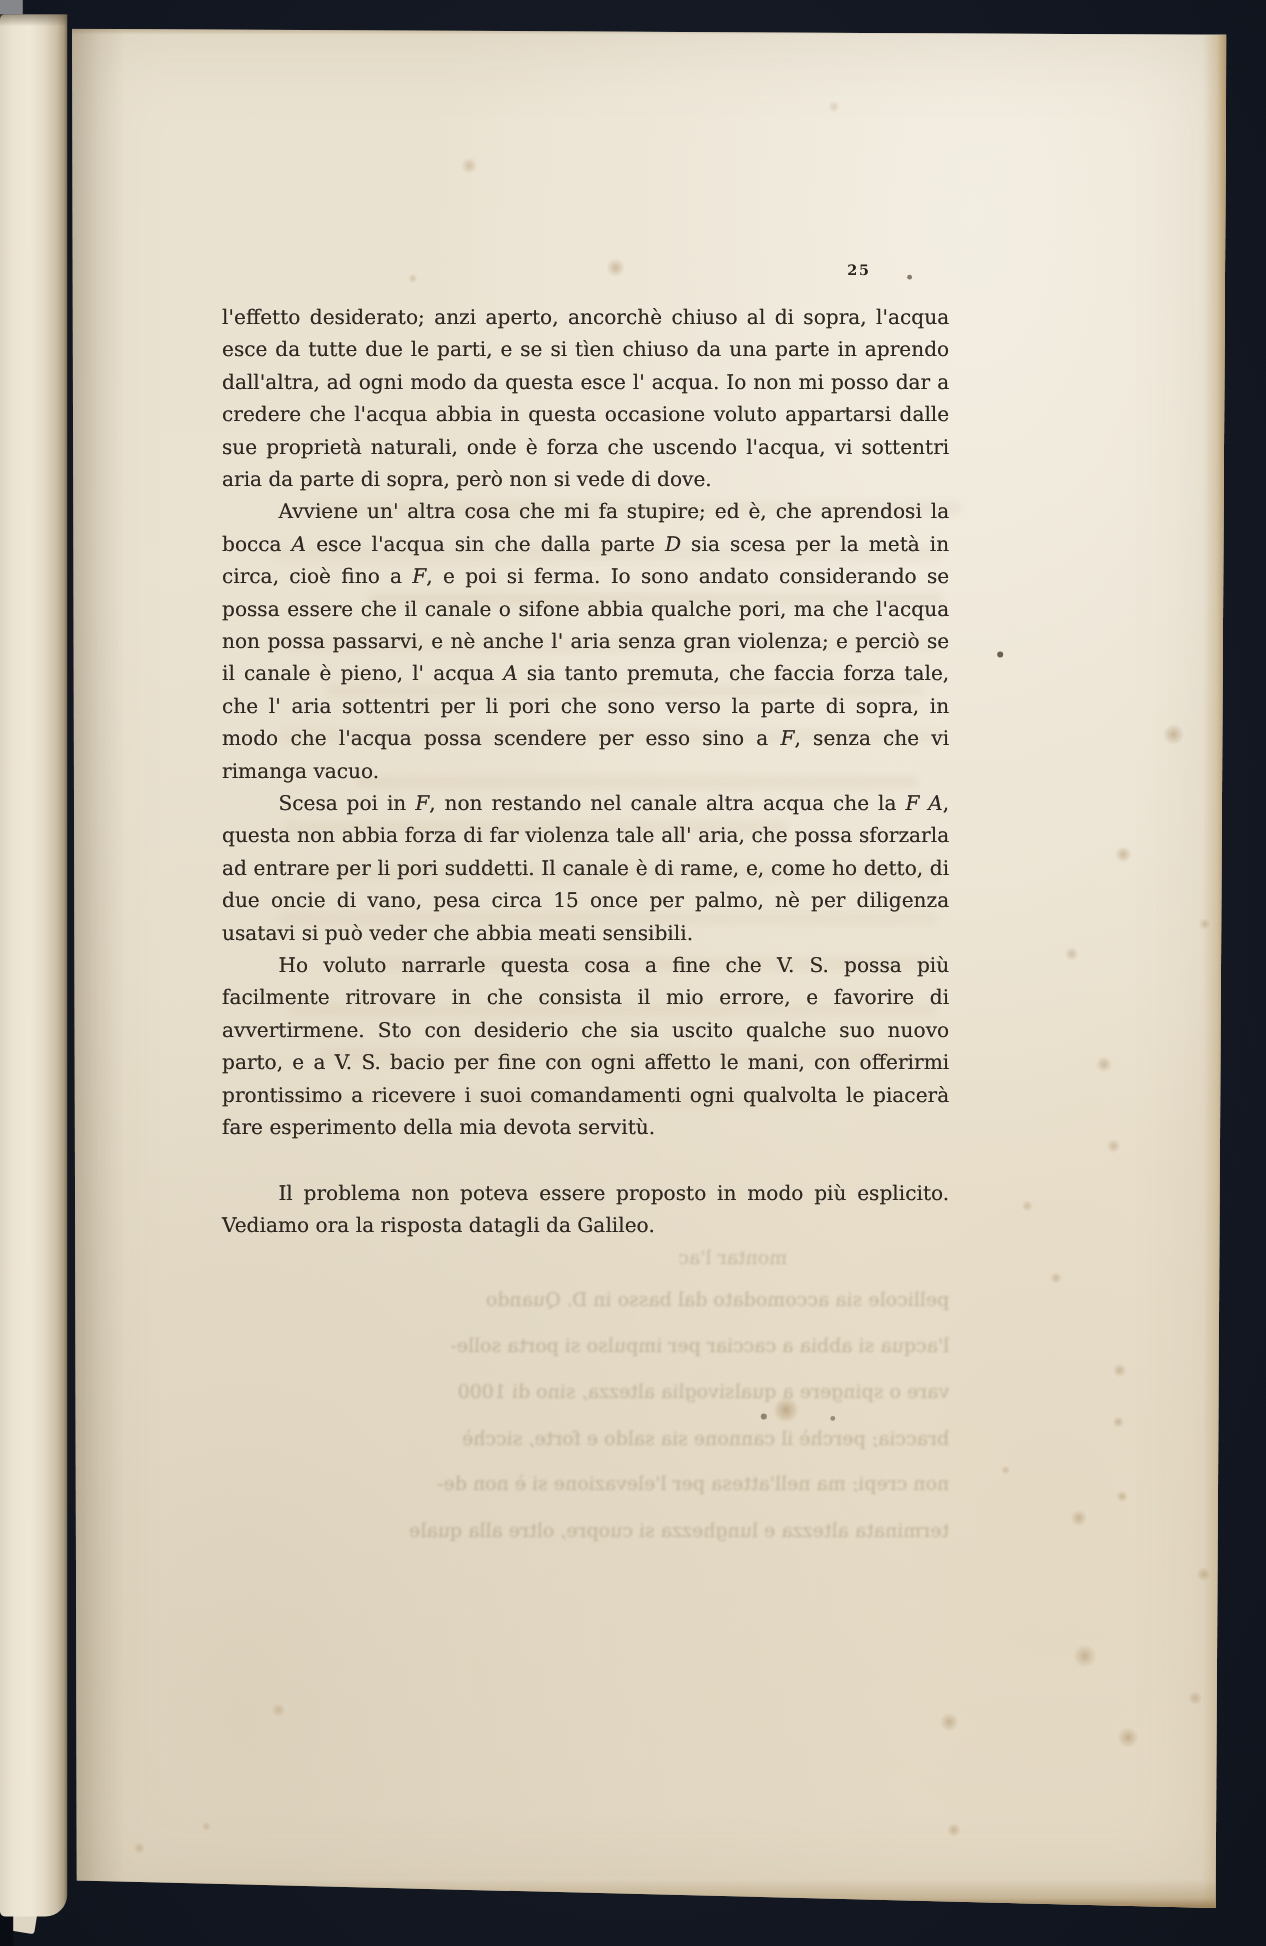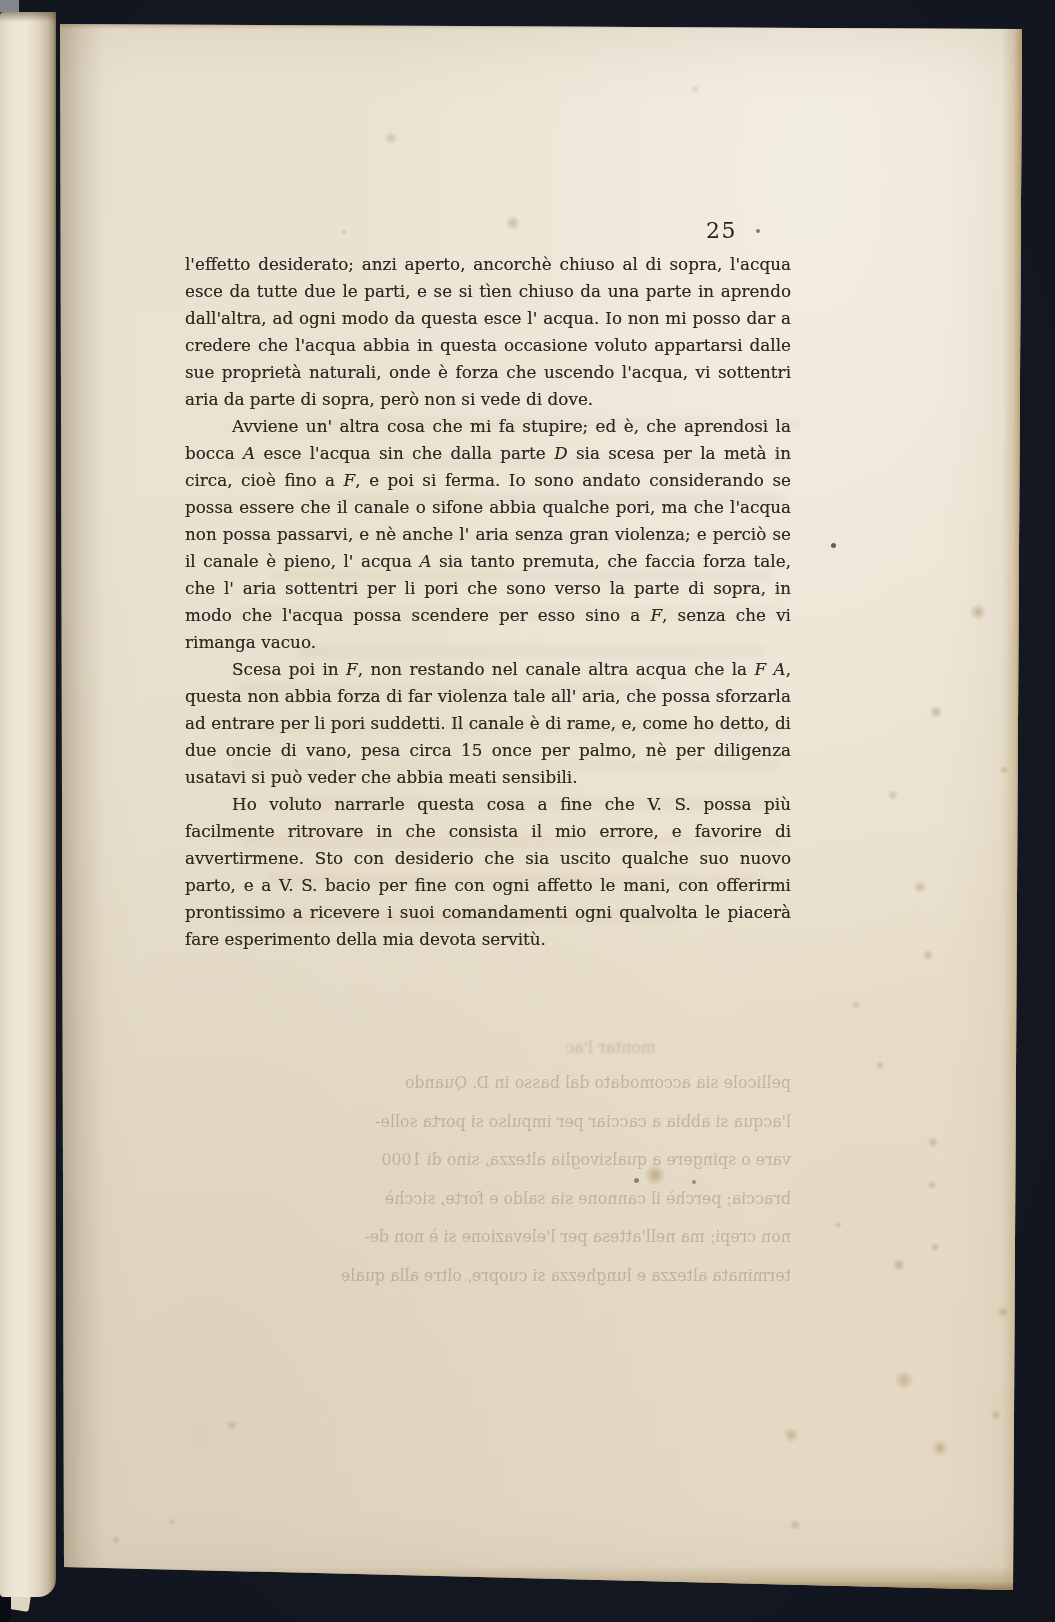--- a/index.html
+++ b/index.html
@@ -36,21 +36,21 @@
   .edge-top{position:absolute;left:0;top:0;width:100%;height:9px;
     background:linear-gradient(180deg,#a08a63 0%,rgba(160,138,99,0) 100%);opacity:.85;}
   .edge-right{position:absolute;right:0;top:0;width:22px;height:100%;
     background:linear-gradient(90deg,rgba(199,173,128,0) 0%,rgba(199,173,128,.45) 55%,#b1935f 100%);}
   .edge-bottom{position:absolute;left:0;bottom:0;width:100%;height:26px;
     background:linear-gradient(180deg,rgba(170,143,98,0) 0%,rgba(170,143,98,.4) 60%,#96794d 100%);}
   .spine-shadow{position:absolute;left:0;top:0;width:48px;height:100%;
     background:linear-gradient(90deg,rgba(116,101,76,.38) 0%,rgba(116,101,76,.12) 55%,rgba(116,101,76,0) 100%);}
 
   .pagenum{position:absolute;left:650px;top:198px;width:60px;
-    font-size:22px;font-weight:normal;letter-spacing:1.5px;color:#27221c;}
+    font-size:12px;font-weight:bold;letter-spacing:1.5px;color:#27221c;}
 
   .text-block{position:absolute;left:129px;top:231px;width:606px;
     font-size:16.8px;line-height:27px;text-align:justify;color:#2e2822;
     text-shadow:0 0 .4px rgba(46,40,34,.55);hyphens:none;}
   .text-block p{margin:0;}
   .text-block p.indent{text-indent:47px;}
   .text-block p.gap-before{margin-top:28px;}
 
   
   .gbar{position:absolute;height:11px;border-radius:6px;background:#9b8055;filter:blur(3px);}
@@ -147,16 +147,17 @@
       <i class="spot" style="left:55px;top:1515px;width:10px;height:10px;opacity:.45"></i>
     </div>
 
     <div class="pagenum">25</div>
 
     <div class="text-block">
       <p>l'effetto desiderato; anzi aperto, ancorchè chiuso al di sopra, l'acqua esce da tutte due le parti, e se si tìen chiuso da una parte in aprendo dall'altra, ad ogni modo da questa esce l' acqua. Io non mi posso dar a credere che l'acqua abbia in questa occasione voluto appartarsi dalle sue proprietà naturali, onde è forza che uscendo l'acqua, vi sottentri aria da parte di sopra, però non si vede di dove.</p>
       <p class="indent">Avviene un' altra cosa che mi fa stupire; ed è, che aprendosi la bocca <i>A</i> esce l'acqua sin che dalla parte <i>D</i> sia scesa per la metà in circa, cioè fino a <i>F</i>, e poi si ferma. Io sono andato considerando se possa essere che il canale o sifone abbia qualche pori, ma che l'acqua non possa passarvi, e nè anche l' aria senza gran violenza; e perciò se il canale è pieno, l' acqua <i>A</i> sia tanto premuta, che faccia forza tale, che l' aria sottentri per li pori che sono verso la parte di sopra, in modo che l'acqua possa scendere per esso sino a <i>F</i>, senza che vi rimanga vacuo.</p>
       <p class="indent">Scesa poi in <i>F</i>, non restando nel canale altra acqua che la <i>F A</i>, questa non abbia forza di far violenza tale all' aria, che possa sforzarla ad entrare per li pori suddetti. Il canale è di rame, e, come ho detto, di due oncie di vano, pesa circa 15 once per palmo, nè per diligenza usatavi si può veder che abbia meati sensibili.</p>
       <p class="indent">Ho voluto narrarle questa cosa a fine che V. S. possa più facilmente ritrovare in che consista il mio errore, e favorire di avvertirmene. Sto con desiderio che sia uscito qualche suo nuovo parto, e a V. S. bacio per fine con ogni affetto le mani, con offerirmi prontissimo a ricevere i suoi comandamenti ogni qualvolta le piacerà fare esperimento della mia devota servitù.</p>
+      <p class="indent gap-before">Il problema non poteva essere proposto in modo più esplicito. Vediamo ora la risposta datagli da Galileo.</p>
     </div>
   </div>
 
 </div>
 
 </body></html>

